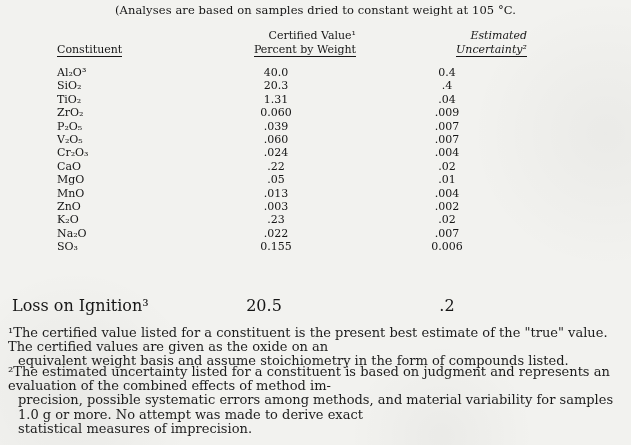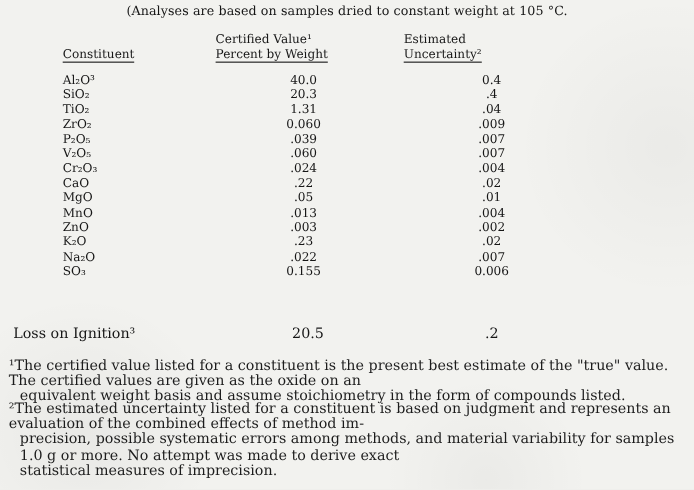--- a/index.html
+++ b/index.html
@@ -29,32 +29,32 @@
   .title {
     position: absolute; top: 3px; left: 0; width: 100%;
     text-align: center; font-size: 11.5px; letter-spacing: 0.1px;
   }
 
   .hdr1 { position: absolute; top: 29px; font-size: 11px; }
   .hdr2 { position: absolute; top: 43px; font-size: 11px; }
   .u { border-bottom: 1px solid #161616; padding-bottom: 0px; }
 
   .col-name  { left: 57px; }
-  .col-val   { left: 196px; width: 160px; text-align: left; }
-  .col-unc   { left: 367px; width: 160px; text-align: left; }
+  .col-val   { left: 196px; width: 160px; text-align: right; }
+  .col-unc   { left: 367px; width: 160px; text-align: right; font-style: italic; }
 
   .rows { position: absolute; top: 66px; left: 0; width: 631px; }
   .row { position: relative; height: 13.4px; font-size: 11px; }
   .row .cname { position: absolute; left: 57px; white-space: nowrap; }
   .row .cval  { position: absolute; left: 196px; width: 160px; text-align: center; }
   .row .cunc  { position: absolute; left: 367px; width: 160px; text-align: center; }
 
-  .loss-row { position: absolute; top: 296px; left: 0; width: 541px; height: 14px; font-size: 13px; }
+  .loss-row { position: absolute; top: 296px; left: 0; width: 541px; height: 14px; font-size: 16px; }
   .loss-row .cname { position: absolute; left: 12px; white-space: nowrap; }
-  .loss-row .cval  { position: absolute; left: 200px; width: 160px; text-align: center; }
+  .loss-row .cval  { position: absolute; left: 184px; width: 160px; text-align: center; }
   .loss-row .cunc  { position: absolute; left: 367px; width: 160px; text-align: center; }
 
   .fn { position: absolute; left: 8px; width: 614px; font-size: 13px; line-height: 14.2px; color: #1c1c1c; }
   .fn .cont { padding-left: 10px; }
   #fn1 { top: 326px; }
   #fn2 { top: 365px; }
   #fn3 { top: 427px; margin-top: 35px; }
 </style>
 </head>
 <body>

